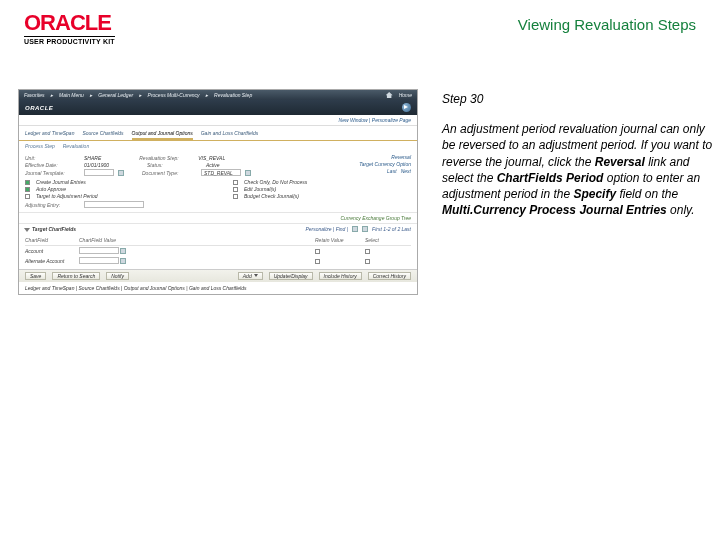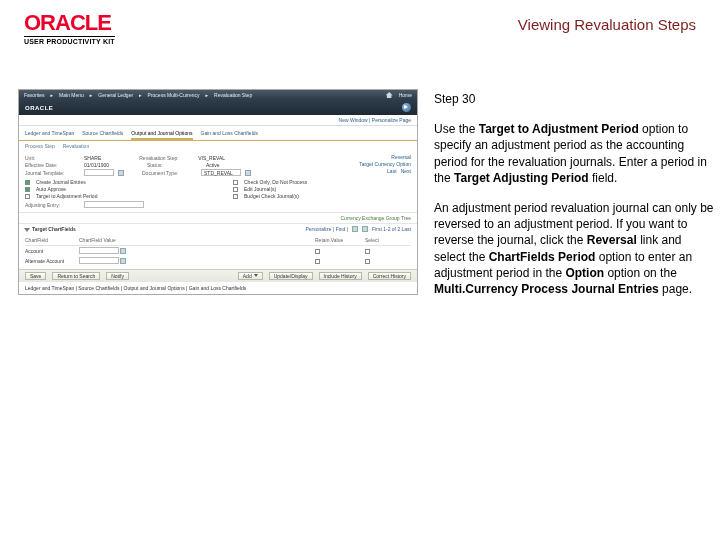--- a/index.html
+++ b/index.html
@@ -31,27 +31,28 @@
     font-size: 7px;
     font-weight: bold;
     color: #000;
     letter-spacing: 0.2px;
     border-top: 1px solid #000;
     margin-top: 2px;
     padding-top: 1px;
   }
   .doc-title {
     font-size: 15px;
-    color: #7f1d1d;
+    color: #15803d;
     padding-top: 4px;
   }
   .main {
     display: flex;
     padding: 40px 4px 0 18px;
-    gap: 16px;
+    gap: 24px;
+    font-style: italic;
   }
   .screenshot-col { width: 400px; flex-shrink: 0; }
   .instructions-col {
     flex: 1;
     font-size: 12px;
     line-height: 1.35;
     padding-top: 2px;
   }
   .step-label { margin-bottom: 14px; }
   .instructions-col p { margin-bottom: 14px; }
@@ -371,20 +372,17 @@
           </span>
       </div>
 
       <div class="fa-bottomtext">Ledger and TimeSpan | Source Chartfields | Output and Journal Options | Gain and Loss Chartfields</div>
     </div>
   </div>
 
   <div class="instructions-col">
     <p class="step-label">Step 30</p>
     <p>
-      <span>Use the </span><b>Target to Adjustment Period</b><span> option to specify an adjustment period as the accounting period for the revaluation journals. Enter a period in the </span><b>Target Adjusting Period</b><span> field.</span>
-    </p>
-    <p>
-      <span>An adjustment period revaluation journal can only be reversed to an adjustment period. If you want to reverse the journal, click the </span><b>Reversal</b><span> link and select the </span><b>ChartFields Period</b><span> option to enter an adjustment period in the </span><b>Option</b><span> option on the </span><b>Multi.Currency Process Journal Entries</b><span> page.</span>
+      <span>An adjustment period revaluation journal can only be reversed to an adjustment period. If you want to reverse the journal, click the </span><b>Reversal</b><span> link and select the </span><b>ChartFields Period</b><span> option to enter an adjustment period in the </span><b>Specify</b><span> field on the </span><b>Multi.Currency Process Journal Entries</b><span> only.</span>
     </p>
   </div>
 
 </div>
 
 </body></html>

